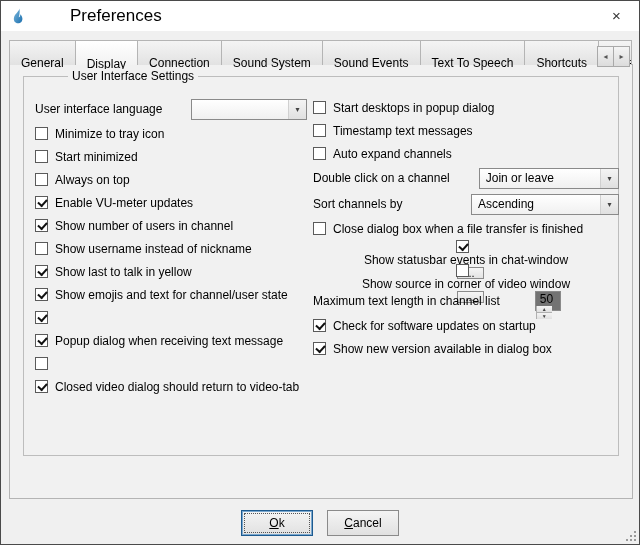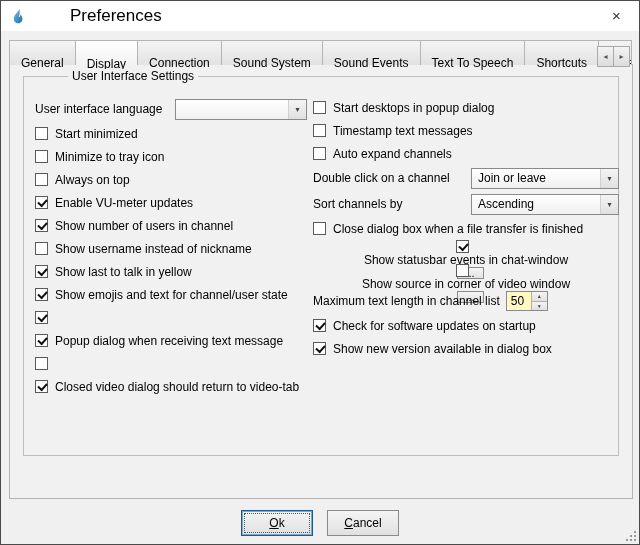--- a/index.html
+++ b/index.html
@@ -19,34 +19,34 @@
   .tab-scroll{width:15px;height:19px;border:1px solid #a9a9a9;background:linear-gradient(#f4f4f4,#dcdcdc);display:flex;align-items:center;justify-content:center;font-size:8px;color:#555;margin-left:-1px;}
   
   .pane{position:absolute;top:63px;left:8px;width:624px;height:435px;border:1px solid #b4b4b4;background:#f1f1f1;box-sizing:border-box;z-index:1;}
   .groupbox{position:absolute;top:75px;left:22px;width:596px;height:380px;border:1px solid #bdbdbd;box-sizing:border-box;z-index:2;}
   .group-title{position:absolute;top:68px;left:32px;background:#f1f1f1;padding:0 4px;z-index:3;margin-left:35px;}
   
   .col{position:absolute;z-index:3;}
   .col-left{top:95px;left:34px;width:272px;}
   .col-right{top:95px;left:312px;width:306px;}
   .row{display:flex;align-items:center;height:23px;}
-  .row.tall{height:26px;}
+  .row.tall{height:26px;gap:29px;}
   .row.mid{height:24px;flex-direction:column;}
   
   .cb{width:13px;height:13px;background:#fff;border:1px solid #5a5a5a;box-sizing:border-box;margin-right:7px;flex:0 0 auto;position:relative;}
   .cb.checked::after{content:"";position:absolute;left:2px;top:2px;width:7px;height:4px;border-left:2px solid #111;border-bottom:2px solid #111;transform:rotate(-48deg);}
   .cblabel{white-space:nowrap;}
   
   .combo{height:21px;background:linear-gradient(#ffffff,#f0f0f0);border:1px solid #8a8a8a;box-sizing:border-box;display:flex;align-items:center;padding-left:6px;position:relative;}
   .combo-val{flex:1;white-space:nowrap;overflow:hidden;}
   .combo-arrow{width:17px;height:100%;display:flex;align-items:center;justify-content:center;font-size:8px;color:#444;border-left:1px solid #d0d0d0;background:linear-gradient(#f4f4f4,#e0e0e0);flex:0 0 auto;}
   .combo.w-lang{width:132px;margin-left:auto;}
   .combo.w-right{width:148px;margin-left:auto;}
   
-  .spin{display:flex;height:20px;border:1px solid #8a8a8a;background:#fef9c3;box-sizing:border-box;margin-left:6px;}
+  .spin{display:flex;height:20px;border:1px solid #8a8a8a;background:#737373;box-sizing:border-box;margin-left:6px;flex-direction:column;}
   .spin-val{width:20px;padding-left:4px;display:flex;align-items:center;}
   .spin-btns{display:flex;flex-direction:column;width:15px;border-left:1px solid #b0b0b0;}
   .spin-up,.spin-down{flex:1;display:flex;align-items:center;justify-content:center;font-size:5px;color:#444;background:linear-gradient(#f4f4f4,#e0e0e0);}
   .spin-up{border-bottom:1px solid #b0b0b0;}
   
   .dots-btn{width:27px;height:19px;margin-left:8px;border:1px solid #8a8a8a;background:linear-gradient(#f5f5f5,#e3e3e3);display:flex;align-items:flex-start;justify-content:center;font-size:11px;line-height:10px;box-sizing:border-box;}
   
   .btnbar{position:absolute;top:509px;left:0;right:0;display:flex;justify-content:center;gap:14px;z-index:3;}
   .btn{width:72px;height:23px;border:1px solid #8a8a8a;background:linear-gradient(#f4f4f4,#e1e1e1);font-family:inherit;font-size:12px;display:flex;align-items:center;justify-content:center;box-sizing:border-box;padding:12px;}
   .btn.default{border:1px solid #1d5a8f;box-shadow:inset 0 0 0 1px #7aa8cf;position:relative;}
@@ -100,25 +100,25 @@
   <div class="col col-left">
     <div class="row tall">
       <span class="label-text">User interface language</span>
       <div class="combo w-lang">
         <span class="combo-val"></span>
         <span class="combo-arrow">▾</span>
       </div>
     </div>
     <div class="row">
       <span class="cb"></span>
+      <span class="cblabel">Minimize to tray icon</span>
+    </div>
+    <div class="row">
+      <span class="cb"></span>
       <span class="cblabel">Start minimized</span>
-    </div>
-    <div class="row">
-      <span class="cb"></span>
-      <span class="cblabel">Minimize to tray icon</span>
     </div>
     <div class="row">
       <span class="cb"></span>
       <span class="cblabel">Always on top</span>
     </div>
     <div class="row">
       <span class="cb checked"></span>
       <span class="cblabel">Enable VU-meter updates</span>
     </div>
     <div class="row">

